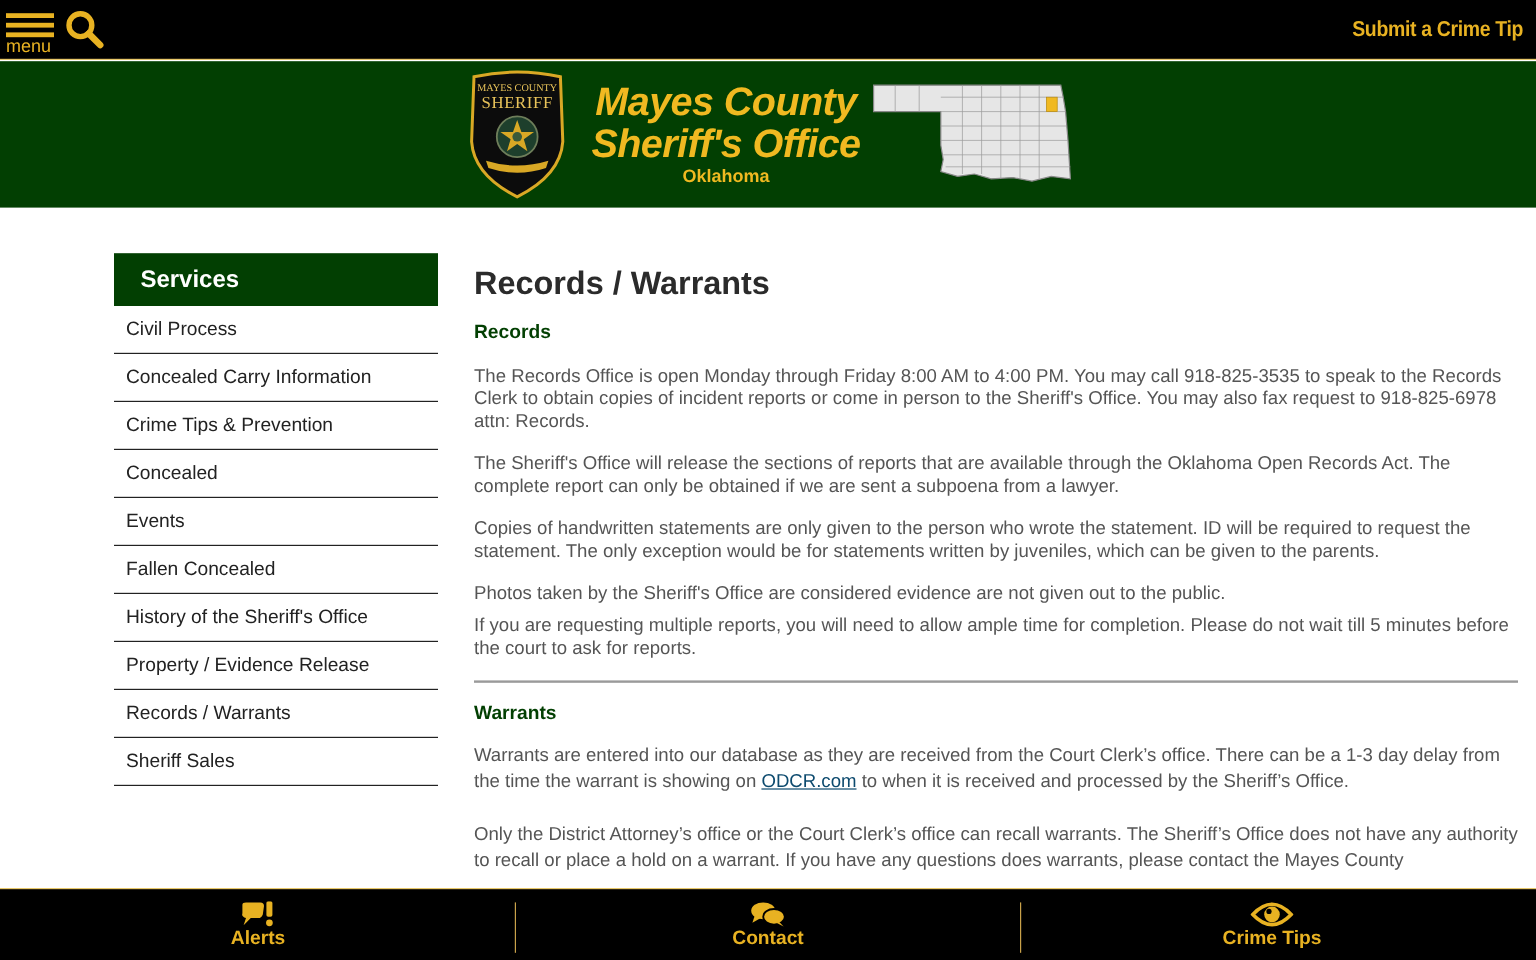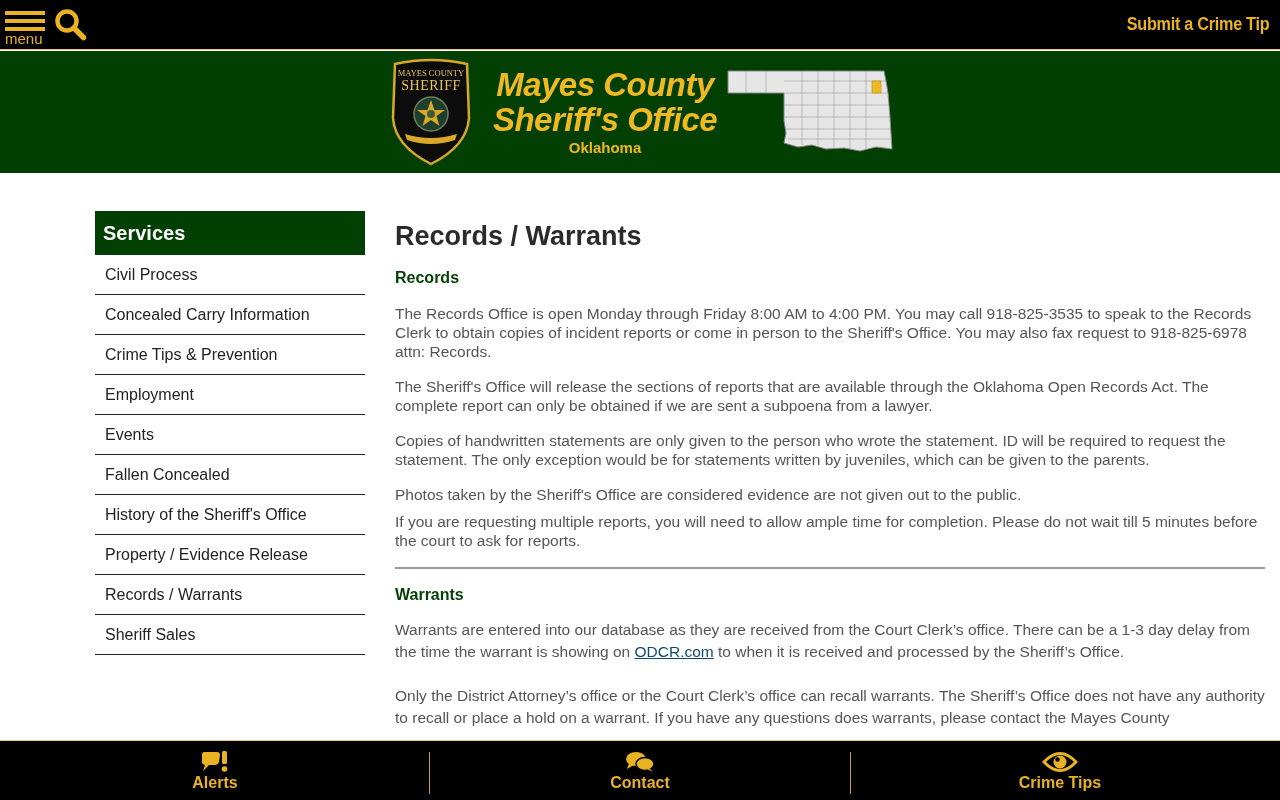--- a/index.html
+++ b/index.html
@@ -46,21 +46,21 @@
     .title-block .line2 { font-size: 33px; line-height: 34px; letter-spacing: -0.5px; }
     .title-block .state {
       font-size: 15px; line-height: 18px; font-style: normal; margin-top: 2px; letter-spacing: 0;
     }
     .ok-map { position: absolute; left: 726px; top: 18px; width: 172px; height: 86px; }
 
     
     .sidebar { position: absolute; left: 95px; top: 211px; width: 270px; }
     .sidebar-header {
       height: 44px; background: #023f02; color: #ffffff; font-weight: bold; font-size: 20px;
-      line-height: 44px; padding-left: 8px;
+      line-height: 44px; padding-left: 22px;
     }
     .sidebar-item {
       display: block; height: 40px; line-height: 39px; padding-left: 10px;
       border-bottom: 1px solid #222222; font-size: 16px; color: #222222; text-decoration: none; cursor: pointer;
     }
 
     
     .main { position: absolute; left: 395px; top: 211px; width: 870px; }
     .page-title {
       font-size: 27px; font-weight: bold; color: #2b2b2b; margin-top: 10px; line-height: 30px;
@@ -146,21 +146,21 @@
       <rect x="146" y="12" width="9" height="12" fill="#f0b921" stroke="#b88a10" stroke-width="0.6"></rect>
     </svg>
   </div>
 </div>
 
 <nav class="sidebar">
   <div class="sidebar-header">Services</div>
   <a class="sidebar-item">Civil Process</a>
   <a class="sidebar-item">Concealed Carry Information</a>
   <a class="sidebar-item">Crime Tips &amp; Prevention</a>
-  <a class="sidebar-item">Employment</a>
+  <a class="sidebar-item">Concealed</a>
   <a class="sidebar-item">Events</a>
   <a class="sidebar-item">Fallen Concealed</a>
   <a class="sidebar-item">History of the Sheriff's Office</a>
   <a class="sidebar-item">Property / Evidence Release</a>
   <a class="sidebar-item">Records / Warrants</a>
   <a class="sidebar-item">Sheriff Sales</a>
 </nav>
 
 <main class="main">
   <h1 class="page-title">Records / Warrants</h1>

